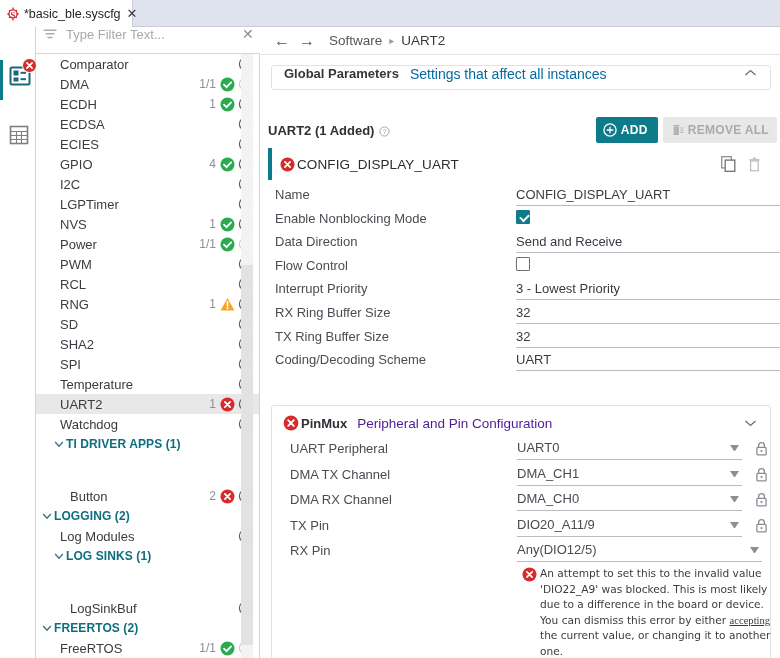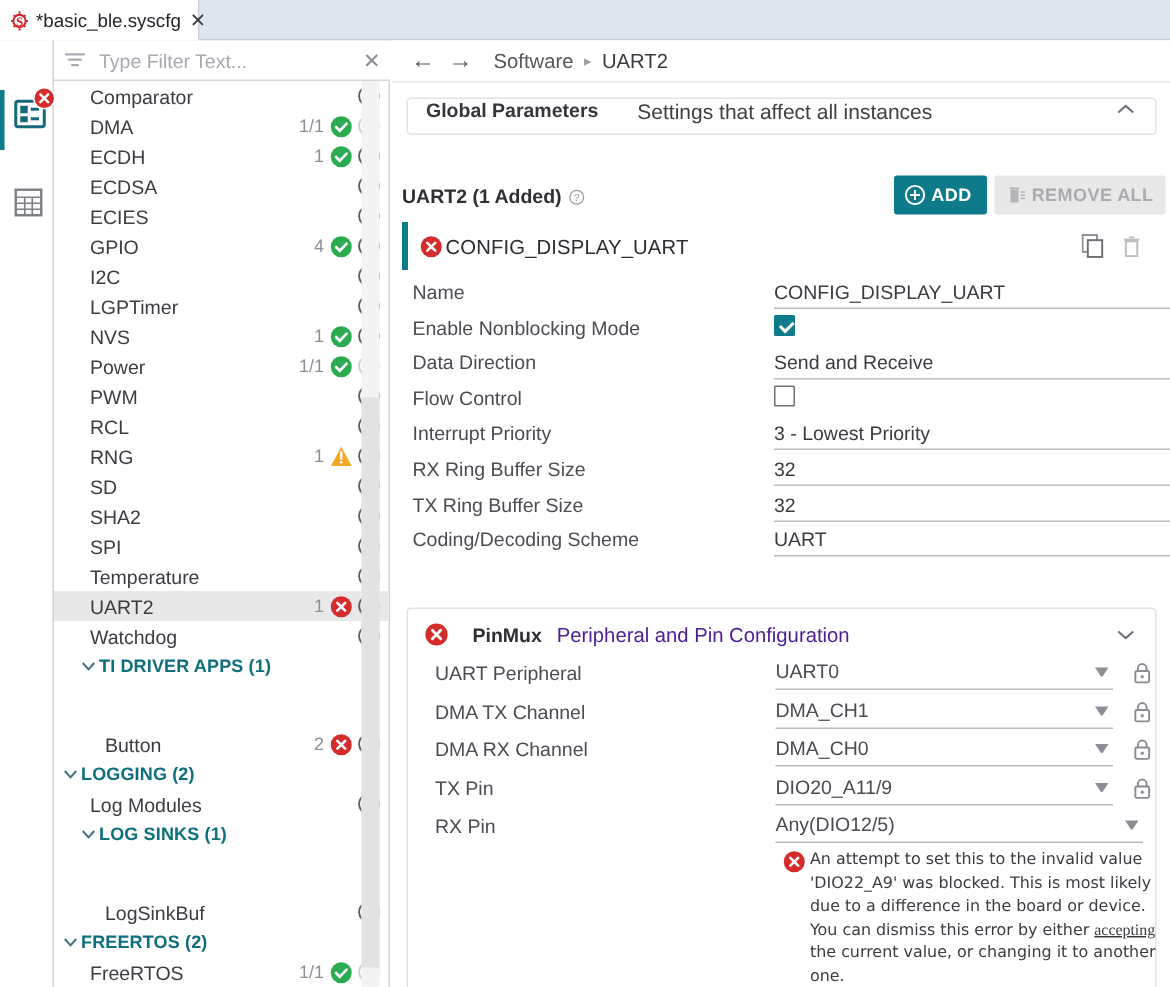--- a/index.html
+++ b/index.html
@@ -40,21 +40,21 @@
     position:absolute; left:0; top:33px; width:3px; height:40px; background:#0d7b8a;
   }
   #rail-icon-1{ position:absolute; left:9px; top:38px; width:22px; height:22px; }
   #rail-badge{ position:absolute; left:22px; top:31px; width:15px; height:15px; }
   #rail-icon-2{ position:absolute; left:9px; top:97px; width:20px; height:22px; }
 
   
   #filterbar{
     position:absolute; left:36px; top:27px; width:224px; height:27px;
     background:#ffffff; border-bottom:1px solid #d3d6de;
-    display:flex; align-items:center;
+    display:flex; align-items:flex-start;
   }
   #filter-icon{ width:16px; height:14px; margin-left:6px; flex:0 0 auto;}
   #filter-input{
     flex:1 1 auto; border:0; outline:0; background:transparent;
     font-family:"Liberation Sans", sans-serif; font-size:13px;
     color:#3c3c42; margin-left:8px; padding:0;
   }
   #filter-input::placeholder{ color:#a7a9b0; }
   #filter-clear{ color:#8a8c93; font-size:14px; margin-right:8px; cursor:pointer; line-height:1;}
   #filter-collapse{ color:#8a8c93; font-size:13px; margin-right:7px; cursor:pointer; line-height:1;}
@@ -104,21 +104,21 @@
   .crumb{ font-size:13.5px; color:#56575d; margin-left:14px;}
   .crumb-sep{ font-size:10px; color:#9a9ca2; margin-left:7px;}
   .crumb-cur{ font-size:13.5px; color:#3a3b41; margin-left:7px;}
 
   #globalbox{
     position:absolute; left:10px; top:38px; width:500px; height:25px;
     border:1px solid #e0e2e7; border-radius:3px; background:#ffffff;
     display:flex; align-items:flex-start;
   }
   #gp-title{ font-weight:bold; font-size:13px; color:#35363c; margin-left:12px;}
-  #gp-sub{ font-size:14px; color:#404040; margin-left:26px;}
+  #gp-sub{ font-size:14px; color:#0369a1; margin-left:11px;}
   #gp-chev{ margin-left:auto; margin-right:13px; color:#6c6d74; font-size:12px; cursor:pointer;}
 
   #modhead{
     position:absolute; left:0; top:85px; width:519px; height:36px;
     display:flex; align-items:center;
   }
   #mod-title{ font-weight:bold; font-size:13px; color:#2e2f35; margin-left:7px;}
   #mod-info{ margin-left:5px; width:11px; height:11px;}
   #btn-add{
     margin-left:auto; height:26px; background:#0d7b8a; color:#ffffff;
@@ -175,21 +175,21 @@
   .chk.off::after{ display:none; }
 
   
   #pinmux{
     position:absolute; left:10px; top:378px; width:500px; height:280px;
     border:1px solid #e0e2e7; border-top-left-radius:3px; border-top-right-radius:3px;
     background:#ffffff;
   }
   #pm-head{ height:34px; display:flex; align-items:center;}
   #pm-err{ margin-left:11px; width:16px; height:16px; flex:0 0 auto;}
-  #pm-title{ margin-left:16px; font-weight:bold; font-size:13px; color:#2e2f35;}
+  #pm-title{ margin-left:2px; font-weight:bold; font-size:13px; color:#2e2f35;}
   #pm-sub{ margin-left:10px; font-size:13.5px; color:#4c1d95;}
   #pm-chev{ margin-left:auto; margin-right:13px; color:#6c6d74; font-size:12px; cursor:pointer;}
   #pm-rows{ }
   .pmrow{ height:25.5px; display:flex; align-items:flex-start; position:relative;}
   .pmname{ width:245px; flex:0 0 auto; padding-left:18px; font-size:13px; color:#4b4c53; line-height:18px;}
   .pmval{ flex:1 1 auto; position:relative; margin-right:8px;}
   .pmval.withlock{ margin-right:28px; }
   .lock{ position:absolute; right:-26px; top:1px; width:13px; height:15px;}
 
   #pm-error{

